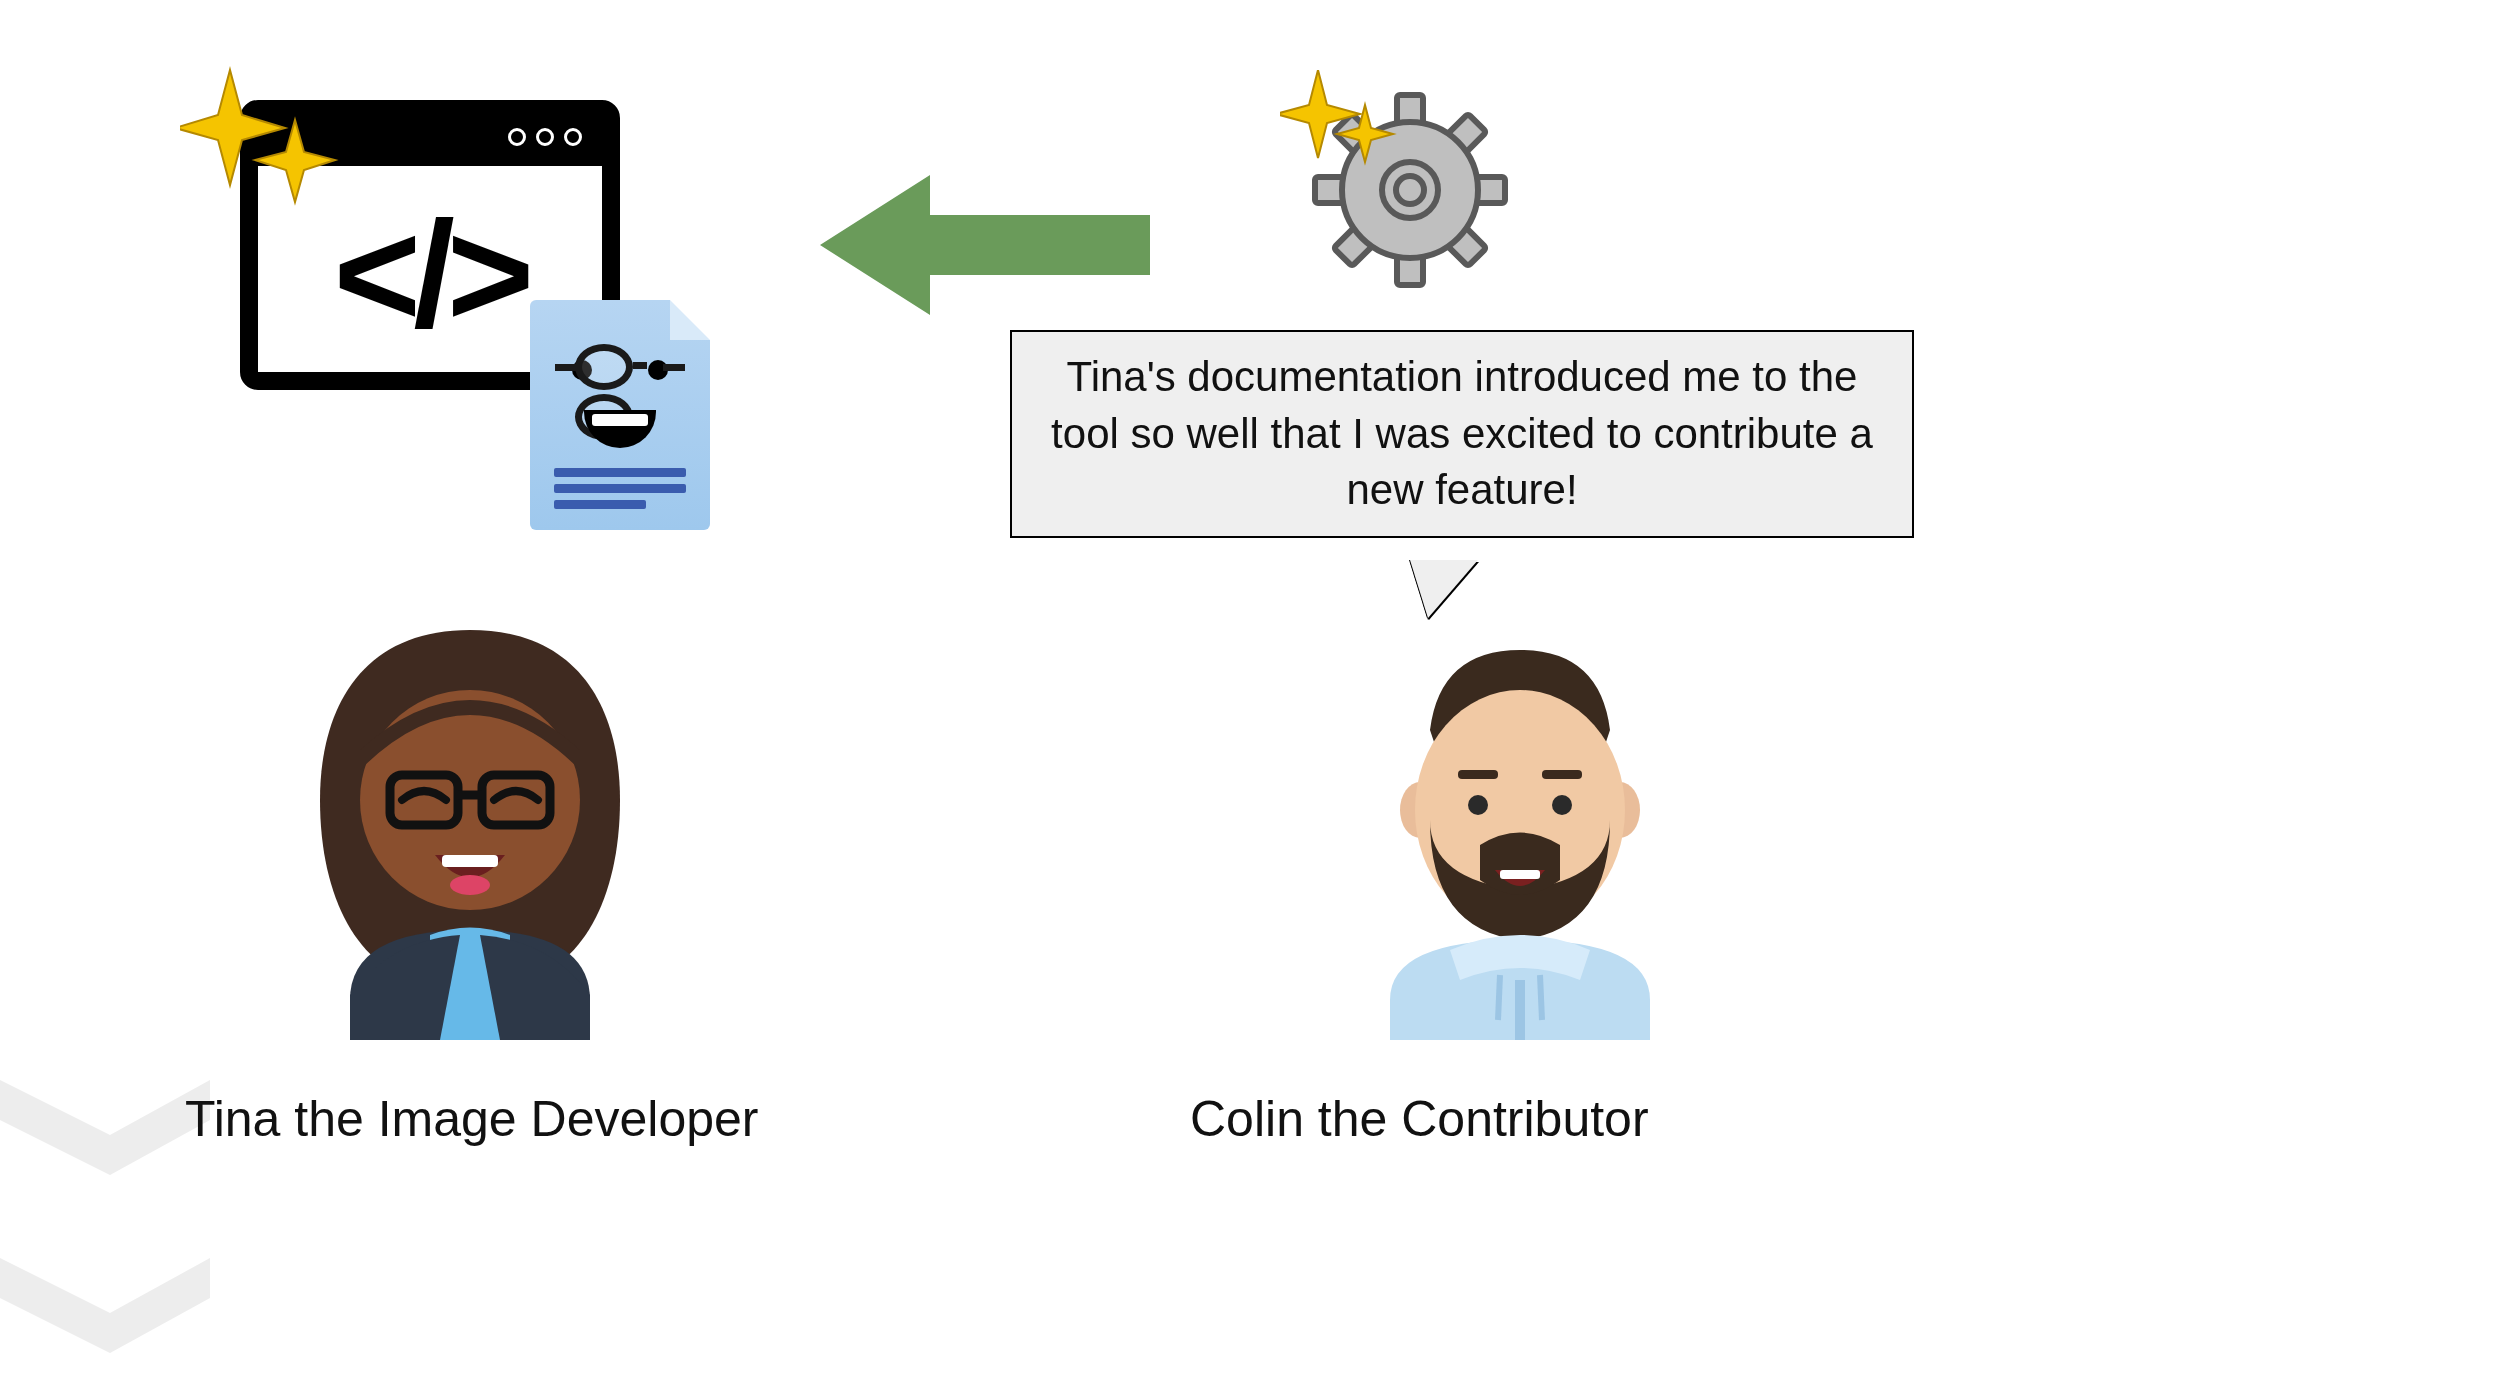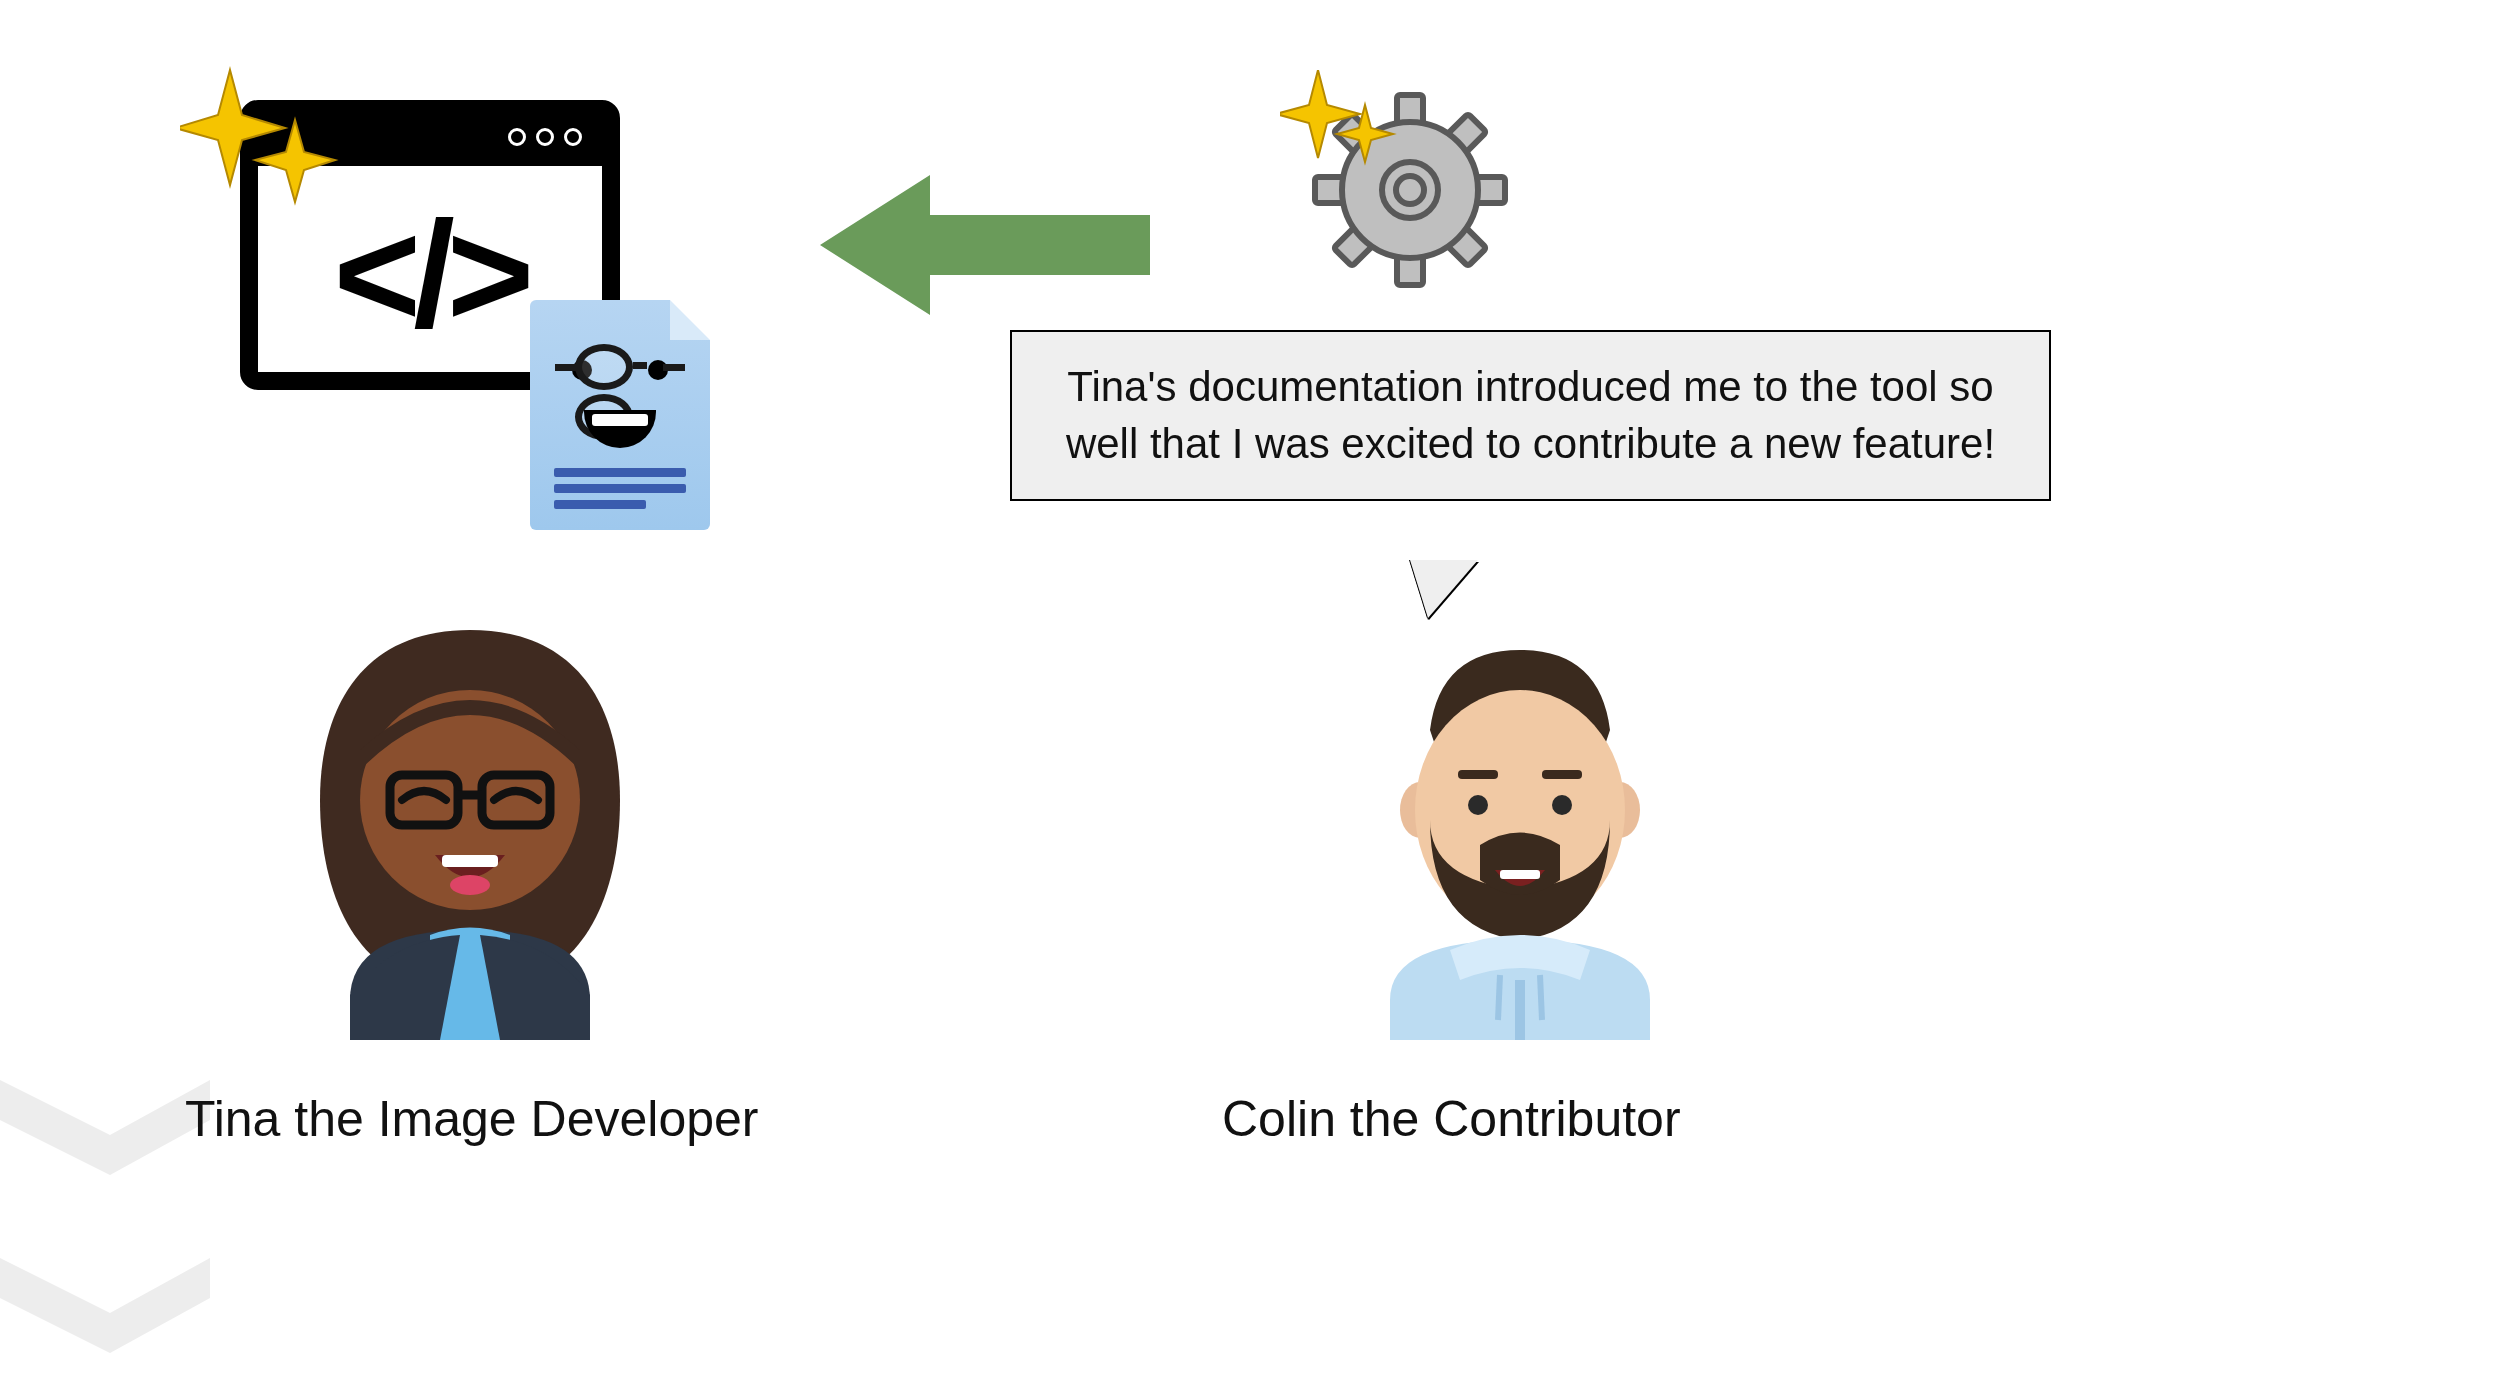--- a/index.html
+++ b/index.html
@@ -71,21 +71,21 @@
   
   .arrow { position:absolute; left: 820px; top: 170px; }
 
   
   .gear-block { position:absolute; left: 1310px; top: 90px; }
   .sparkle-gear { position:absolute; left:-30px; top:-20px; }
 
   
   .speech {
     position:absolute; left: 1010px; top: 330px;
-    width: 1041px; padding: 27px 34px;
+    width: 904px; padding: 17px 34px;
     background:#efefef; border:2px solid #000;
     font-size: 42px; line-height: 1.35; text-align:center;
     color:#111;
   }
   .speech-tail {
     position:absolute; left: 1410px; top: 560px;
     width:0;height:0;
     border-left: 18px solid transparent;
     border-right: 50px solid transparent;
     border-top: 58px solid #efefef;
@@ -96,21 +96,21 @@
   .tina { position:absolute; left: 290px; top: 600px; }
   .colin { position:absolute; left: 1350px; top: 620px; }
 
   
   .caption-tina {
     position:absolute; left: 185px; top: 1090px;
     font-size: 50px; color:#111;
   }
   .caption-colin {
     position:absolute; left: 1190px; top: 1090px;
-    font-size: 50px; color:#111;margin-left:32px;
+    font-size: 50px; color:#111;
   }
   .credit {
     position:absolute; left: 275px; top: 1170px;
     font-size: 30px; color:#222;
   }
 
   
   .corner { position:absolute; fill:#e6e6e6; }
   .corner.c1 { left:0; top: 1080px; }
   .corner.c2 { left:0; bottom: 0; }

